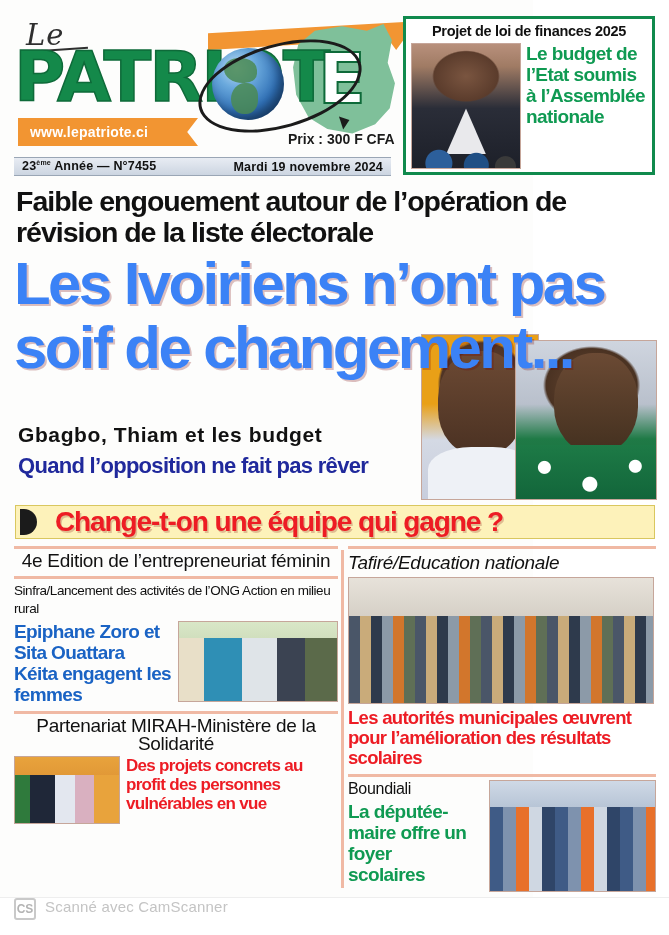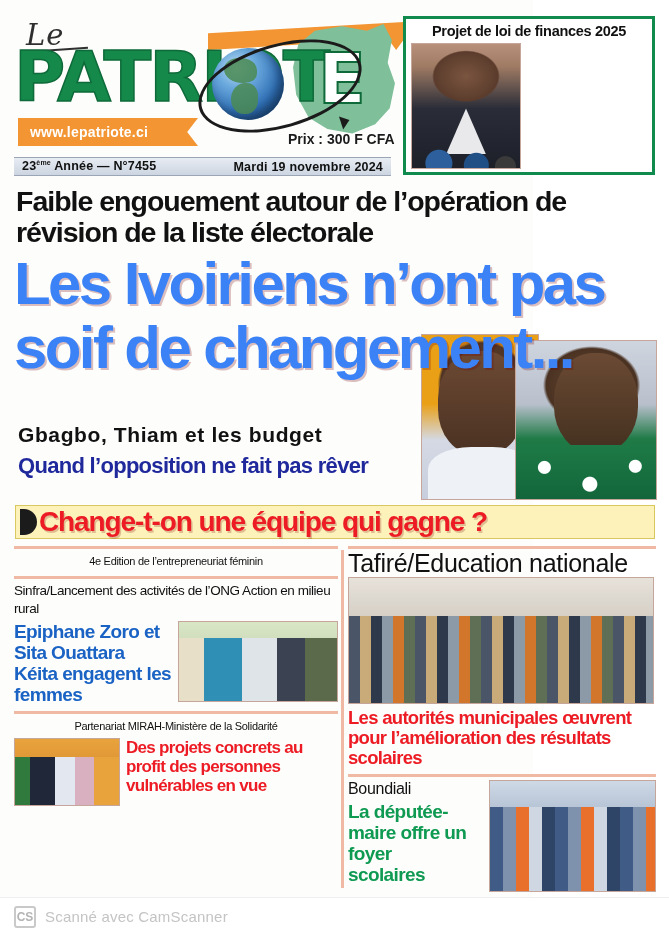--- a/index.html
+++ b/index.html
@@ -219,36 +219,36 @@
     background: #fdf2ba; border: 1px solid #d9c75f;
     display: flex; align-items: center;
   }
   .bullet-half {
     width: 17px; height: 26px; background: #1b1b1b; flex: none;
     border-radius: 0 13px 13px 0; margin-left: 4px;
   }
   #yellowbar .txt {
     font-family: "Liberation Sans", sans-serif; font-weight: bold;
     font-size: 28px; color: #ed1c24; letter-spacing: -1.1px;
-    margin-left: 2px; text-shadow: 1.5px 1.5px 0 rgba(120,0,0,.22);
+    margin-left: 18px; text-shadow: 1.5px 1.5px 0 rgba(120,0,0,.22);
   }
 
   
   #lower { position: absolute; left: 14px; top: 546px; width: 642px; height: 350px; }
   .col-left { position: absolute; left: 0; top: 0; width: 324px; }
   .col-right { position: absolute; left: 334px; top: 0; width: 308px; }
   .vdivide {
     position: absolute; left: 327px; top: 4px; width: 3px; height: 338px;
     background: #f0b9a4;
   }
   .hrule { height: 3px; background: #f0b9a4; margin: 0 0 3px 0; }
 
   .kick {
     font-family: "Liberation Sans", sans-serif; font-weight: normal;
-    font-size: 11px; color: #111; letter-spacing: -.3px; line-height: 18px;
+    font-size: 19px; color: #111; letter-spacing: -.3px; line-height: 18px;
     margin-bottom: 3px;
   }
   .kick.small { font-size: 13.5px; letter-spacing: -.45px; }
 
   .row { display: flex; gap: 6px; align-items: flex-start; }
   .head-green {
     font-family: "Liberation Sans", sans-serif; font-weight: bold;
     color: #0f9a52; letter-spacing: -.6px;
   }
   .head-blue {
@@ -314,21 +314,21 @@
     content:""; position:absolute; left:0; bottom:0; width:100%; height:76%;
     background:
       repeating-linear-gradient(90deg,
         #3f5b86 0 13px, #7e92ae 13px 26px, #e8702a 26px 39px,
         #cfd7e2 39px 52px, #2f4568 52px 65px);
   }
 
   
   #footer {
     position: absolute; left: 0; bottom: 0; width: 669px; height: 38px;
-    background: #ffffff; display: flex; align-items: center; padding-left: 14px;
+    background: #ffffff; display: flex; align-items: flex-start; padding-left: 14px;
     border-top: 1px solid #eeeeee;
   }
   .cs-badge {
     width: 22px; height: 22px; border: 2px solid #c9c9c9; border-radius: 3px;
     display: flex; align-items: center; justify-content: center;
     font-family: "Liberation Sans", sans-serif; font-weight: bold;
     font-size: 12px; color: #b4b4b4; flex: none;
   }
   .cs-text {
     margin-left: 9px; font-family: "Liberation Sans", sans-serif;
@@ -356,20 +356,21 @@
 
   <div id="datebar">
     <span><span>23</span><span class="sup">ème</span><span> Année — N°7455</span></span>
     <span>Mardi 19 novembre 2024</span>
   </div>
 
   <div id="topright">
     <div class="tr-kicker">Projet de loi de finances 2025</div>
     <div class="tr-body">
       <div class="tr-photo ph"></div>
+      <div class="tr-head">Le budget de l’Etat soumis à l’Assemblée nationale</div>
     </div>
   </div>
 
   <div id="kicker">Faible engouement autour de l’opération de révision de la liste électorale</div>
   <div id="photo-gbagbo" class="ph"></div>
   <div id="photo-thiam" class="ph"></div>
   <div id="bigtitle">Les Ivoiriens n’ont pas soif de changement...</div>
   <div id="subkicker">Gbagbo, Thiam et les budget</div>
   <div id="subtitle">Quand l’opposition ne fait pas rêver</div>
 
@@ -404,21 +405,21 @@
           <div id="ph-mirah" class="ph"></div>
           <div class="head-red" style="font-size:17px;line-height:19px;">Des projets concrets au profit des personnes vulnérables en vue</div>
         </div>
       </div>
     </div>
 
     <div class="col-right">
 
       <div class="hrule"></div>
       <div>
-        <div class="kick" style="font-size:25px;line-height:22px;">Tafiré/Education nationale</div>
+        <div class="kick" style="font-size:19px;line-height:22px;font-style:italic;">Tafiré/Education nationale</div>
         <div id="ph-tafire" class="ph"></div>
         <div class="head-red" style="font-size:18.5px;line-height:20px;margin-top:4px;">Les autorités municipales œuvrent pour l’amélioration des résultats scolaires</div>
       </div>
 
       <div class="hrule" style="margin-top:6px;"></div>
       <div>
         <div class="row" style="align-items:flex-start;gap:20px;">
           <div style="width:134px;">
             <div class="kick" style="font-size:16px;">Boundiali</div>
             <div class="head-green" style="font-size:19px;line-height:21px;">La députée-maire offre un foyer scolaires</div>

